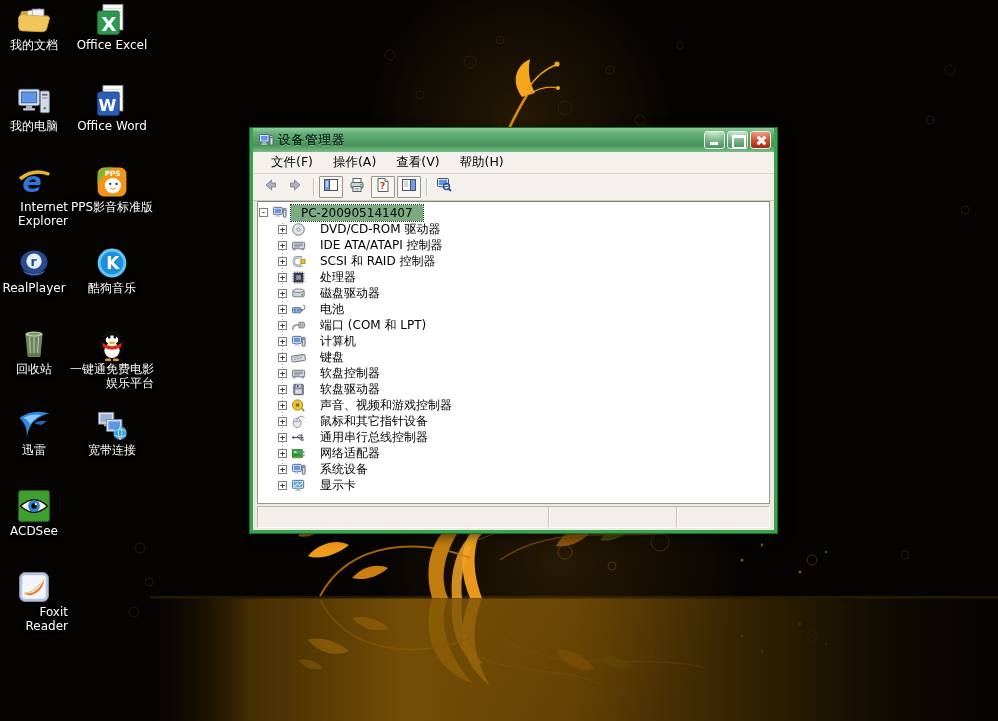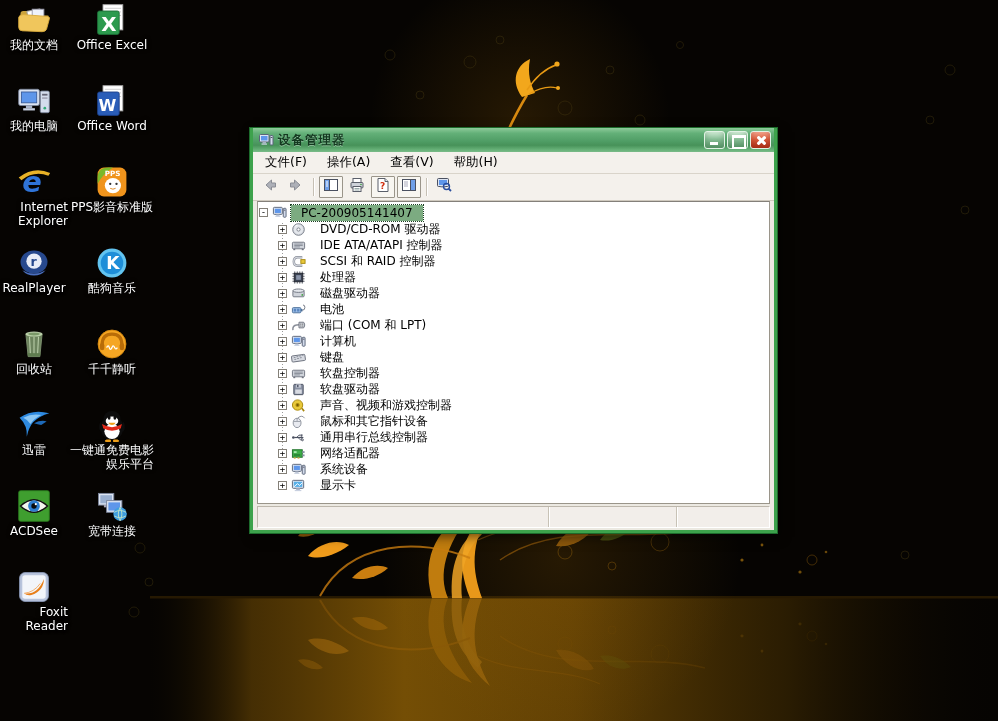--- a/index.html
+++ b/index.html
@@ -46,21 +46,21 @@
   .btn-close { background: linear-gradient(180deg,#f2a28a,#dd5f3e 48%,#c03a20); box-shadow: inset 0 -5px 6px rgba(120,20,5,.35); }
   .btn-min::after { content:""; position:absolute; left:5px; bottom:3px; width:8px; height:3px; background:#fff; }
   .btn-max::after { content:""; position:absolute; left:4px; top:3px; width:10px; height:9px; border:2px solid #fff; border-top-width:3px; }
   .btn-close::before, .btn-close::after {
     content:""; position:absolute; left:9px; top:3px; width:3px; height:11px; background:#fff; border-radius:1px;
   }
   .btn-close::before { transform: rotate(45deg); }
   .btn-close::after  { transform: rotate(-45deg); }
 
   .menubar {
-    height: 22px; flex: 0 0 auto; display: flex; align-items: center; padding-left: 2px;
+    height: 22px; flex: 0 0 auto; display: flex; align-items: center; padding-left: 8px;
     background: #f4f1ec; border-bottom: 1px solid #d9d4ca; font-size: 12.5px; color: #000;
   }
   .menu-item { padding: 2px 10px; cursor: pointer; }
 
   .toolbar {
     height: 27px; flex: 0 0 auto; display: flex; align-items: center; padding-left: 4px;
     background: #f4f1ec; border-bottom: 1px solid #cfc9be;
   }
   .tb-btn { width: 24px; height: 22px; display: flex; align-items: center; justify-content: center; margin: 0 1px; cursor: pointer; }
   .tb-btn svg { width: 16px; height: 16px; }
@@ -283,30 +283,20 @@
           </svg></div>
         <div class="lbl">PPS影音标准版</div>
       </div>
       <div class="desk-item">
         <div class="ic"><svg viewBox="0 0 40 40">
             <circle cx="20" cy="20" r="16" fill="#62c4f0"></circle>
             <circle cx="20" cy="20" r="12.5" fill="#1e8ed8"></circle>
             <text x="13.5" y="27" font-size="19" font-weight="bold" fill="#fff">K</text>
           </svg></div>
         <div class="lbl">酷狗音乐</div>
-      </div>
-      <div class="desk-item">
-        <div class="ic"><svg viewBox="0 0 40 40">
-            <circle cx="20" cy="20" r="15.5" fill="#f5a623" stroke="#d88a10"></circle>
-            <path d="M9 21 Q9 9 20 9 Q31 9 31 21" stroke="#b86c08" stroke-width="3.5" fill="none"></path>
-            <rect x="6.5" y="19" width="5" height="8" rx="2.5" fill="#b86c08"></rect>
-            <rect x="28.5" y="19" width="5" height="8" rx="2.5" fill="#b86c08"></rect>
-            <path d="M14 24 q2 -4 3 0 q1 4 3 0 q1 -4 3 0 q1 3 3 0" stroke="#fff" fill="none" stroke-width="1.4"></path>
-          </svg></div>
-        <div class="lbl">千千静听</div>
       </div>
       <div class="desk-item">
         <div class="ic"><svg viewBox="0 0 40 40">
             <ellipse cx="20" cy="23" rx="12.5" ry="14" fill="#0d0d0d"></ellipse>
             <ellipse cx="20" cy="13" rx="9.5" ry="8.5" fill="#0d0d0d"></ellipse>
             <ellipse cx="20" cy="15.5" rx="7" ry="5" fill="#fff"></ellipse>
             <ellipse cx="20" cy="27" rx="8.5" ry="8.5" fill="#fff"></ellipse>
             <ellipse cx="16.8" cy="12" rx="1.6" ry="2.2" fill="#0d0d0d"></ellipse>
             <ellipse cx="23.2" cy="12" rx="1.6" ry="2.2" fill="#0d0d0d"></ellipse>
             <path d="M16 17.5 h8 q-1 2.5 -4 2.5 q-3 0 -4 -2.5z" fill="#f0a01a"></path>

